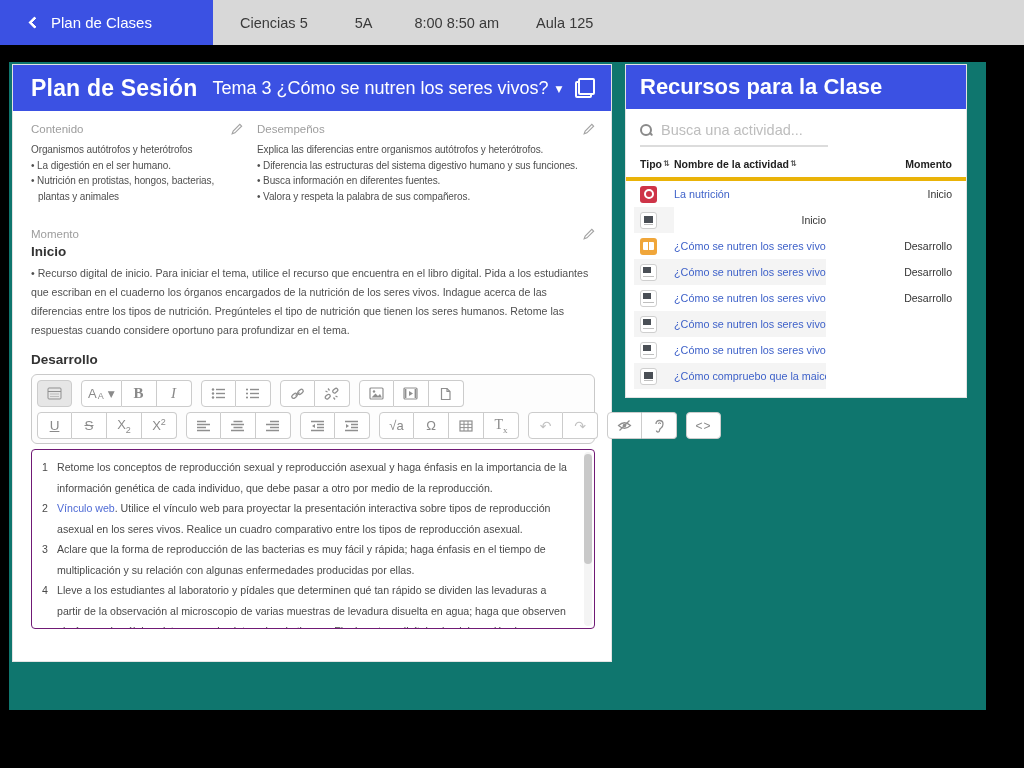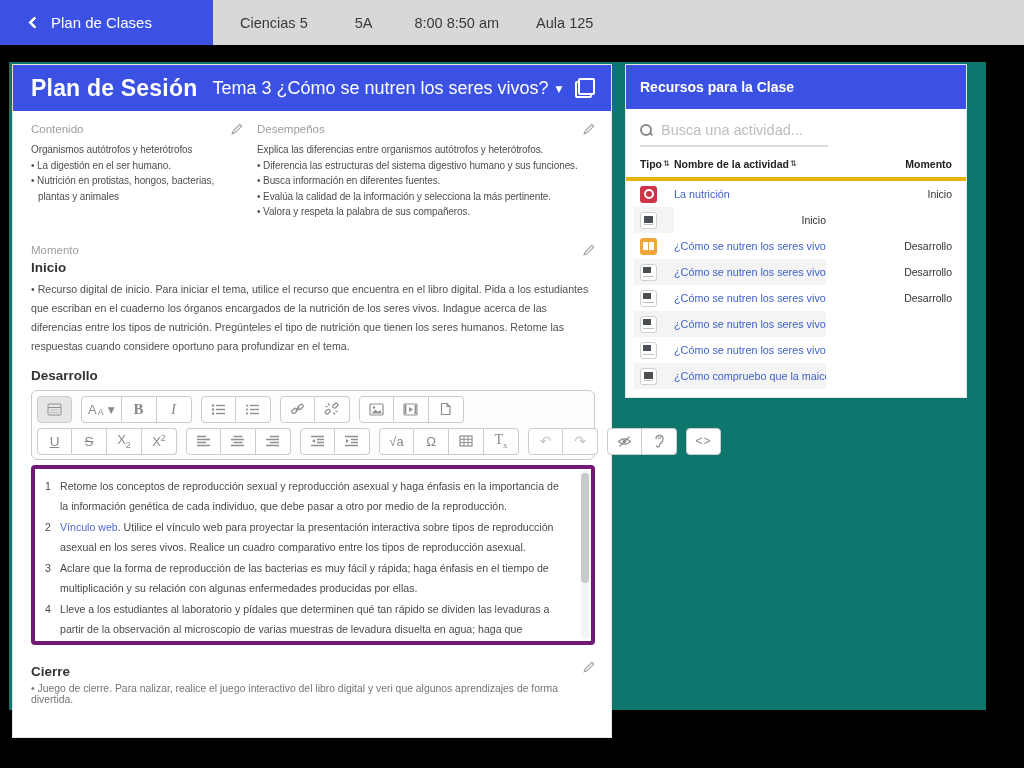--- a/index.html
+++ b/index.html
@@ -59,35 +59,35 @@
   .gS { text-decoration:line-through; font-size:13.5px; }
   .gsub sub, .gsup sup { font-size:9px; }
   .gfont { display:flex; align-items:flex-end; }
   .gfont .fa2 { font-size:9px; margin-left:1px; }
   .gfont .caret { color:#8a8a8a; margin-left:4px; top:-2px; }
   .gclear { font-family:"Liberation Serif",serif; font-size:14px; }
   .gclear sub { font-size:9px; }
   .garr { font-family:"DejaVu Sans",sans-serif; font-size:14px; color:#c2c2c2; }
   .ghtml { font-size:12px; letter-spacing:1px; }
 
-  .editor-area { border:4px solid #701a75; border-radius:4px; margin-top:5px; width:564px; height:180px; position:relative; overflow:hidden; padding:7px 24px 7px 8px; }
+  .editor-area { border:1px solid #701a75; border-radius:4px; margin-top:5px; width:564px; height:180px; position:relative; overflow:hidden; padding:7px 24px 7px 8px; }
   .ed-list { list-style:none; counter-reset:it; }
   .ed-list li { counter-increment:it; font-size:10.6px; color:#4a4a4a; line-height:20.5px; padding-left:17px; position:relative; }
   .ed-list li::before { content:counter(it); position:absolute; left:2px; color:#4a4a4a; }
   .ed-link { color:#4f6bd5; text-decoration:none; cursor:pointer; }
   .ed-scroll { position:absolute; right:2px; top:2px; bottom:2px; width:8px; background:#f4f4f4; border-radius:4px; }
   .ed-thumb { position:absolute; right:2px; top:4px; width:8px; height:110px; background:#c9c9c9; border-radius:4px; cursor:pointer; }
 
   .cierre-block { margin-top:16px; }
   .cierre-head { display:flex; justify-content:space-between; align-items:flex-start; }
   .cierre-text { font-size:10.4px; color:#757575; margin-top:4px; }
 
   
   .res-card { position:absolute; left:616px; top:2px; width:342px; background:#fff; border:1px solid #e3e3e3; }
-  .res-header { height:44px; background:#3b51e3; color:#fff; display:flex; align-items:center; padding-left:14px; font-size:14px; font-weight:700; }
+  .res-header { height:44px; background:#3b51e3; color:#fff; display:flex; align-items:center; padding-left:14px; font-size:22px; font-weight:700; }
   .search-row { margin:13px 14px 0 14px; width:188px; border-bottom:2px solid #dcdcdc; padding-bottom:7px; display:flex; align-items:center; }
   .search-glyph { position:relative; width:13px; height:13px; flex:0 0 auto; margin-right:8px; }
   .search-glyph::before { content:""; position:absolute; left:0; top:0; width:8px; height:8px; border:2px solid #8a8a8a; border-radius:50%; }
   .search-glyph::after { content:""; position:absolute; left:9px; top:9px; width:4px; height:2px; background:#8a8a8a; transform:rotate(45deg); border-radius:1px; }
   .search-input { border:none; outline:none; font-size:14.5px; color:#555; width:150px; font-family:"Liberation Sans",sans-serif; }
   .search-input::placeholder { color:#bdbdbd; }
 
   .res-table { margin-top:2px; }
   .res-head-row { display:grid; grid-template-columns:34px 152px 1fr; align-items:center; padding:9px 14px 7px 14px; border-bottom:4px solid #eab308; }
   .col-h { font-size:10.5px; font-weight:700; color:#222; }
@@ -155,21 +155,20 @@
         <div class="col-desempenos">
           <div class="label-row">
             <span class="sec-label">Desempeños</span>
             <svg class="pencil" width="13" height="13" viewBox="0 0 14 14">
                 <path d="M12.5 3.4 L10.6 1.5 L3.4 8.7 L2.3 11.7 L5.3 10.6 Z" fill="none" stroke="#a3a3a3" stroke-width="1.2"></path>
               </svg>
           </div>
           <div class="small-text">Explica las diferencias entre organismos autótrofos y heterótrofos.</div>
           <div class="small-text bullet-line">• Diferencia las estructuras del sistema digestivo humano y sus funciones.</div>
           <div class="small-text bullet-line">• Busca información en diferentes fuentes.</div>
-          <div class="small-text bullet-line">• Evalúa la calidad de la información y selecciona la más pertinente.</div>
           <div class="small-text bullet-line">• Valora y respeta la palabra de sus compañeros.</div>
         </div>
       </div>
 
       <div class="momento-block">
         <div class="momento-head">
           <span class="sec-label">Momento</span>
           <svg class="pencil" width="13" height="13" viewBox="0 0 14 14">
               <path d="M12.5 3.4 L10.6 1.5 L3.4 8.7 L2.3 11.7 L5.3 10.6 Z" fill="none" stroke="#a3a3a3" stroke-width="1.2"></path>
             </svg>
@@ -402,29 +401,20 @@
         <ol class="ed-list">
           <li><span>Retome los conceptos de reproducción sexual y reproducción asexual y haga énfasis en la importancia de la información genética de cada individuo, que debe pasar a otro por medio de la reproducción.</span></li>
           <li><a class="ed-link">Vínculo web</a><span>. Utilice el vínculo web para proyectar la presentación interactiva sobre tipos de reproducción asexual en los seres vivos. Realice un cuadro comparativo entre los tipos de reproducción asexual.</span></li>
           <li><span>Aclare que la forma de reproducción de las bacterias es muy fácil y rápida; haga énfasis en el tiempo de multiplicación y su relación con algunas enfermedades producidas por ellas.</span></li>
           <li><span>Lleve a los estudiantes al laboratorio y pídales que determinen qué tan rápido se dividen las levaduras a partir de la observación al microscopio de varias muestras de levadura disuelta en agua; haga que observen el número de células vistas en varios intervalos de tiempo. Finalmente, solicíteles la elaboración de conclusiones y su presentación ante la clase.</span></li>
         </ol>
         <div class="ed-scroll"></div>
         <div class="ed-thumb"></div>
       </div>
 
-      <div class="cierre-block">
-        <div class="cierre-head">
-          <span class="phase-heading">Cierre</span>
-          <svg class="pencil" width="13" height="13" viewBox="0 0 14 14">
-              <path d="M12.5 3.4 L10.6 1.5 L3.4 8.7 L2.3 11.7 L5.3 10.6 Z" fill="none" stroke="#a3a3a3" stroke-width="1.2"></path>
-            </svg>
-        </div>
-        <div class="cierre-text">• Juego de cierre. Para  nalizar, realice el juego interactivo del libro digital y veri que algunos aprendizajes de forma divertida.</div>
-      </div>
     </div>
   </div>
 
   <div class="res-card">
     <div class="res-header">Recursos para la Clase</div>
 
     <div class="search-row">
       <span class="search-glyph"></span>
       <input class="search-input" type="text" placeholder="Busca una actividad..." style="">
     </div>

